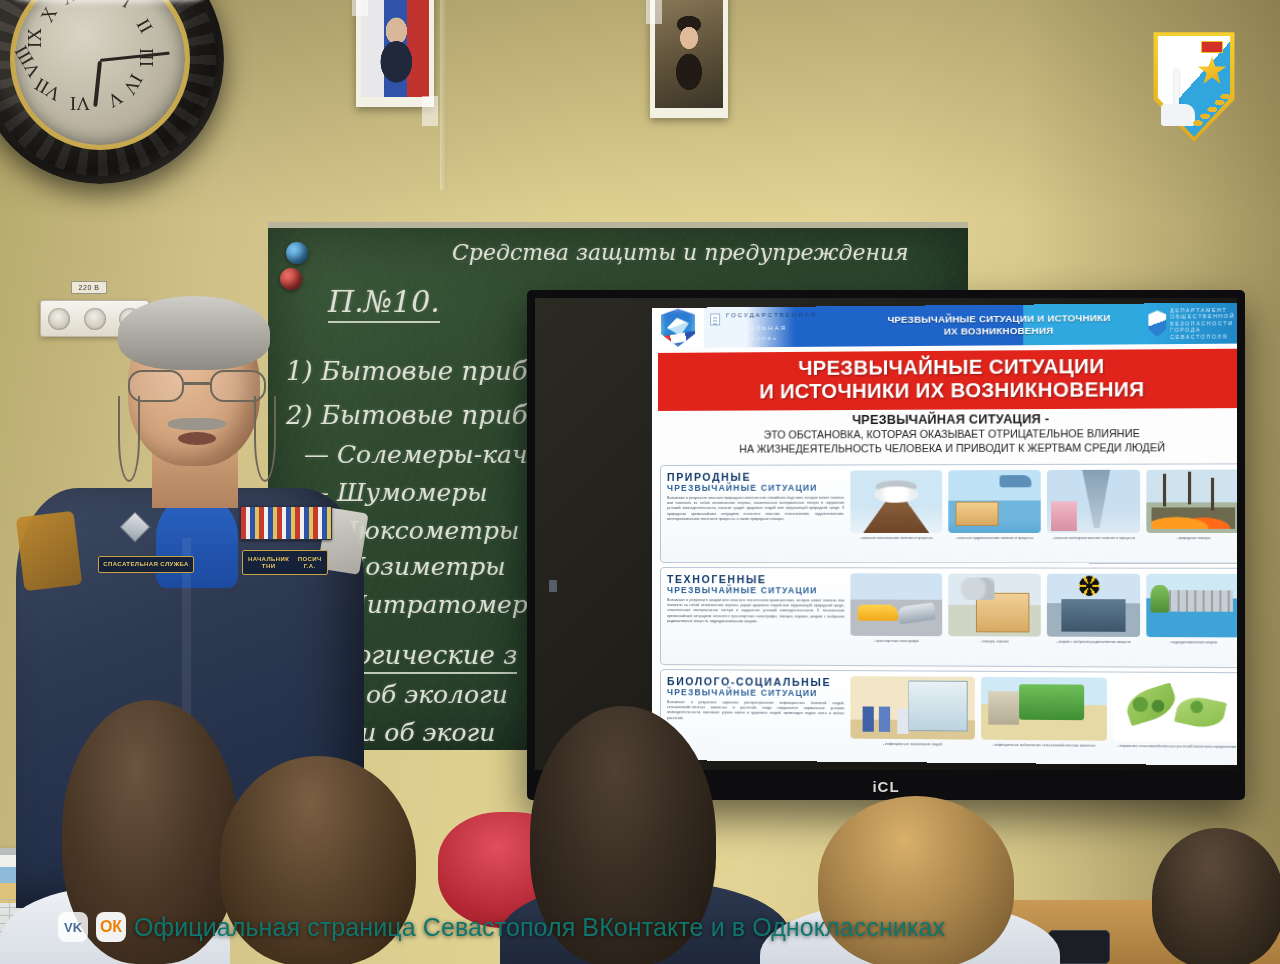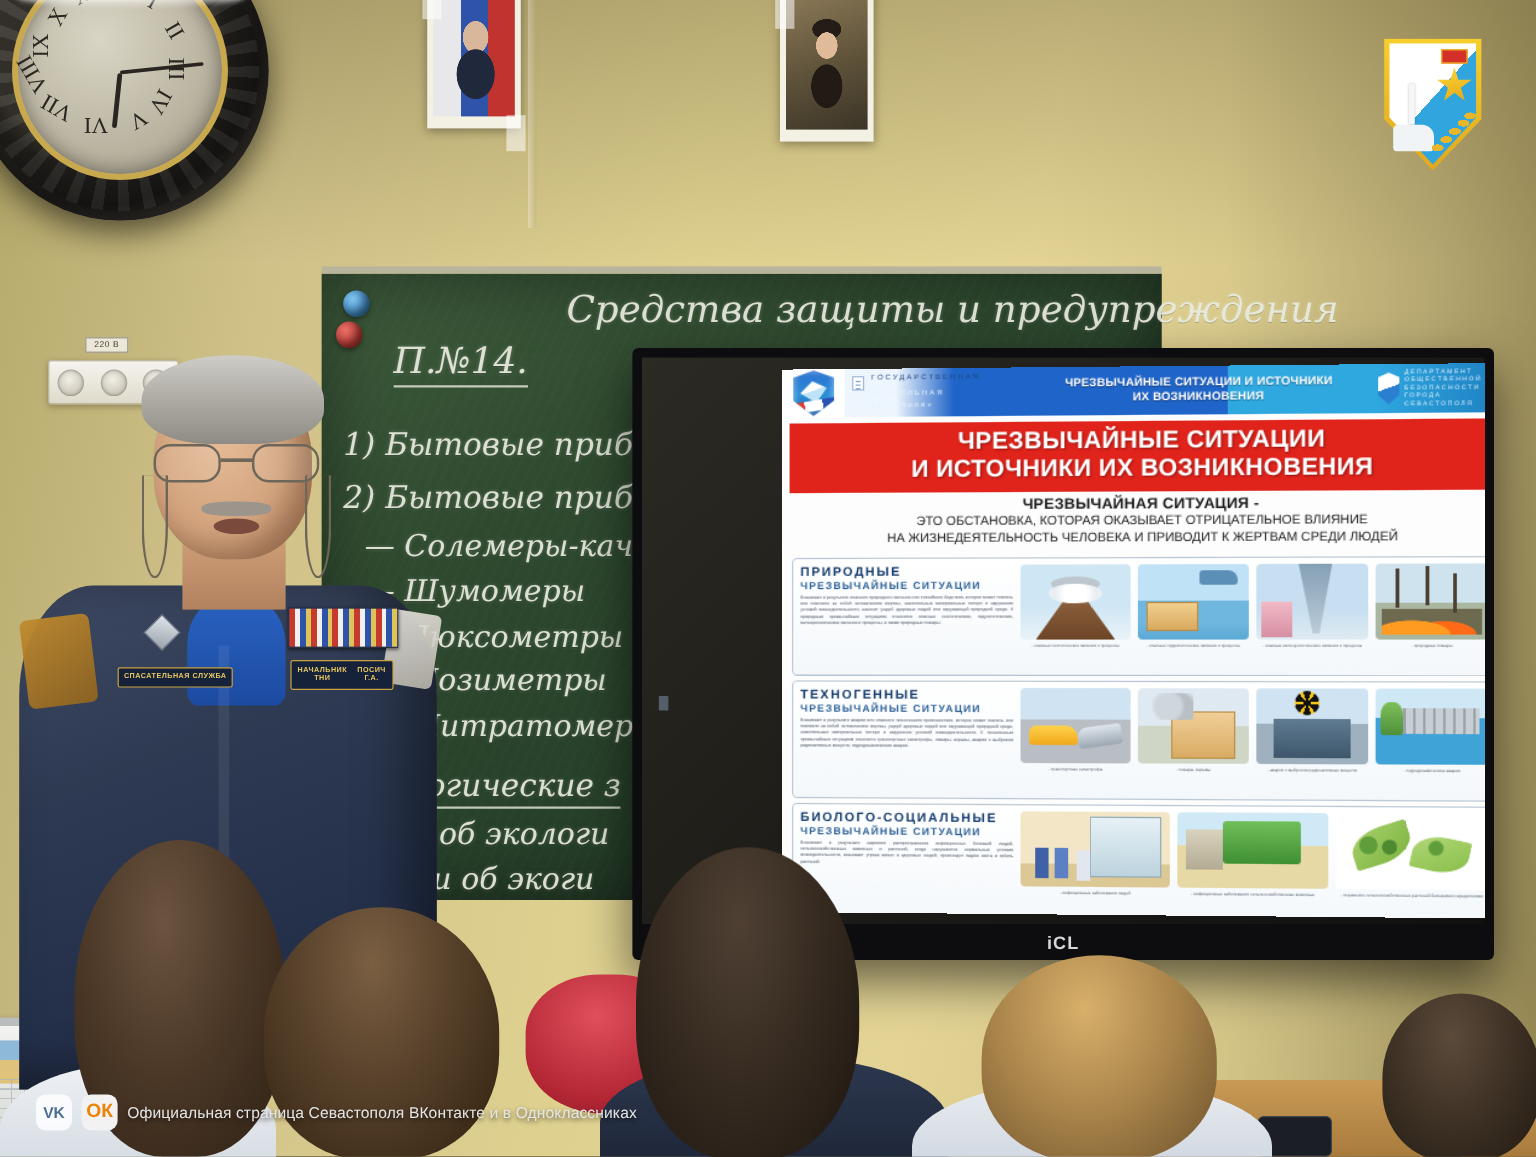--- a/index.html
+++ b/index.html
@@ -529,24 +529,24 @@
 
   .caption-bar {
     position: absolute; left: 0; bottom: 0; width: 100%; height: 74px;
     display: flex; align-items: center; gap: 8px; padding-left: 30px;
   }
   .soc-icon {
     width: 30px; height: 30px; border-radius: 8px; flex: none;
     display: flex; align-items: center; justify-content: center;
     font-weight: bold; font-size: 15px; color: #fff;
   }
-  #vk-icon { background: rgba(255,255,255,.82); color: #4b6d96; font-size: 13px; }
+  #vk-icon { background: rgba(255,255,255,.82); color: #4b6d96; font-size: 13px; margin-left: 28px; }
   #ok-icon { background: #f2f2f2; color: #ee8208; font-size: 16px; }
   .caption-text {
-    color: #e5e5e5; font-size: 13px; letter-spacing: .1px;
+    color: #0f766e; font-size: 25px; letter-spacing: .1px;
     text-shadow: 0 1px 4px rgba(0,0,0,.65);
   }
 </style>
 </head>
 <body>
 
 <div id="scene">
 
   <div class="wall"></div>
   <div class="wall-shade-top"></div>
@@ -593,23 +593,23 @@
     <i></i>
     <i></i>
   </div>
 
   <div class="board">
     <div class="board-noise"></div>
 
     <div class="magnet" style="left:18px;top:14px;background:radial-gradient(circle at 36% 32%,#7fc4ef,#1f6aa8);"></div>
     <div class="magnet" style="left:12px;top:40px;background:radial-gradient(circle at 36% 32%,#e8716a,#a81e18);"></div>
 
-    <div class="chalk" style="left:204px;top:12px;font-size:31px;">Средства защиты и предупреждения</div>
+    <div class="chalk" style="left:184px;top:12px;font-size:22px;">Средства защиты и предупреждения</div>
     <div class="chalk" style="left:330px;top:58px;font-size:29px;opacity:.55;">Экологических!</div>
-    <div class="chalk u" style="left:60px;top:56px;font-size:30px;">П.№14.</div>
+    <div class="chalk u" style="left:60px;top:56px;font-size:30px;">П.№10.</div>
 
     <div class="chalk" style="left:18px;top:128px;font-size:26px;">1) Бытовые приборы</div>
     <div class="chalk" style="left:18px;top:172px;font-size:26px;">2) Бытовые приборы</div>
     <div class="chalk" style="left:36px;top:212px;font-size:25px;">— Солемеры-качеств</div>
     <div class="chalk" style="left:36px;top:250px;font-size:25px;">— Шумомеры</div>
     <div class="chalk" style="left:36px;top:288px;font-size:25px;">— Люксометры</div>
     <div class="chalk" style="left:44px;top:324px;font-size:25px;">— Дозиметры</div>
     <div class="chalk" style="left:44px;top:362px;font-size:25px;">— Нитратомеры</div>
 
     <div class="chalk u" style="left:20px;top:412px;font-size:26px;">Экологические з</div>

